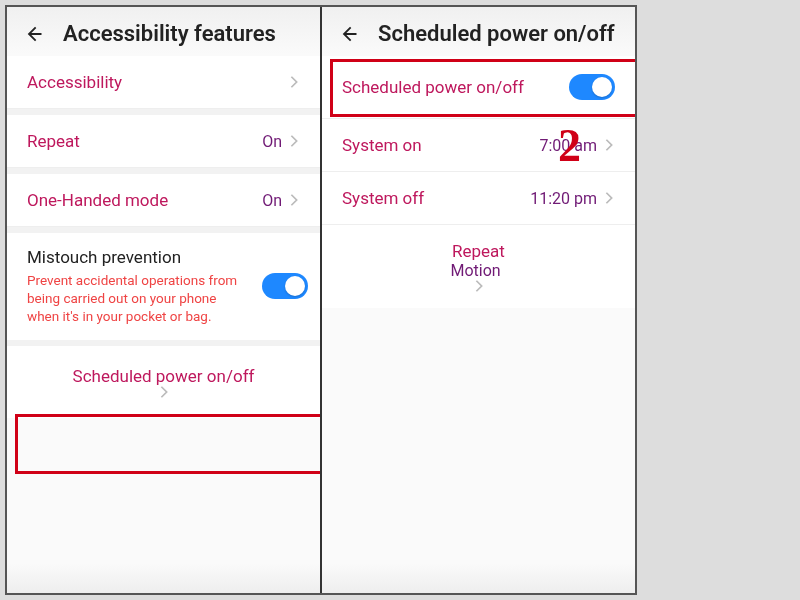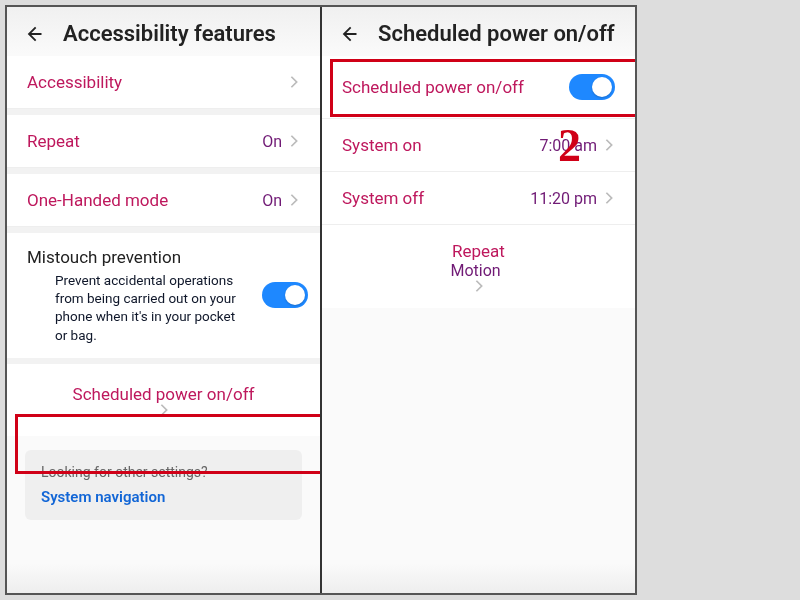--- a/index.html
+++ b/index.html
@@ -70,21 +70,21 @@
   .chev svg { width: 10px; height: 14px; stroke:#bbb; stroke-width:2; fill:none; }
   .spacer { height: 6px; background:#f2f2f2; }
   .multi {
     padding: 14px 12px 14px 20px;
     background:#fff;
     display:flex;
     align-items:center;
   }
   .multi .text { flex:1; padding-right:12px; }
   .multi .mtitle { font-size:17px; color:#222; margin-bottom:4px; }
-  .multi .mdesc { font-size:13.5px; color:#0f172a; line-height:1.35;margin-left:28px; }
+  .multi .mdesc { font-size:13.5px; color:#ef4444; line-height:1.35; }
   .toggle {
     width: 46px; height: 26px;
     border-radius: 13px;
     background: #1e88ff;
     position: relative;
     flex-shrink:0;
   }
   .toggle::after {
     content:"";
     position:absolute;
@@ -175,24 +175,20 @@
 
     <div class="row nosep" style="padding:20px 20px;">
       <span class="label">Scheduled power on/off</span>
       <span class="chev">
           <svg viewBox="0 0 10 16">
             <path d="M2 2 L8 8 L2 14"></path>
           </svg>
         </span>
     </div>
 
-    <div class="hintbox">
-      <div class="q">Looking for other settings?</div>
-      <div class="link">System navigation</div>
-    </div>
 
     <div class="redbox" style="left:8px; top:407px; width:378px; height:60px;"></div>
     <div class="stepnum" style="left:330px; top:470px;">1</div>
   </div>
 
   <div class="panel">
     <div class="header">
       <span class="back">
         <svg viewBox="0 0 24 24">
             <path d="M14 4 L6 12 L14 20 M6 12 H21"></path>

